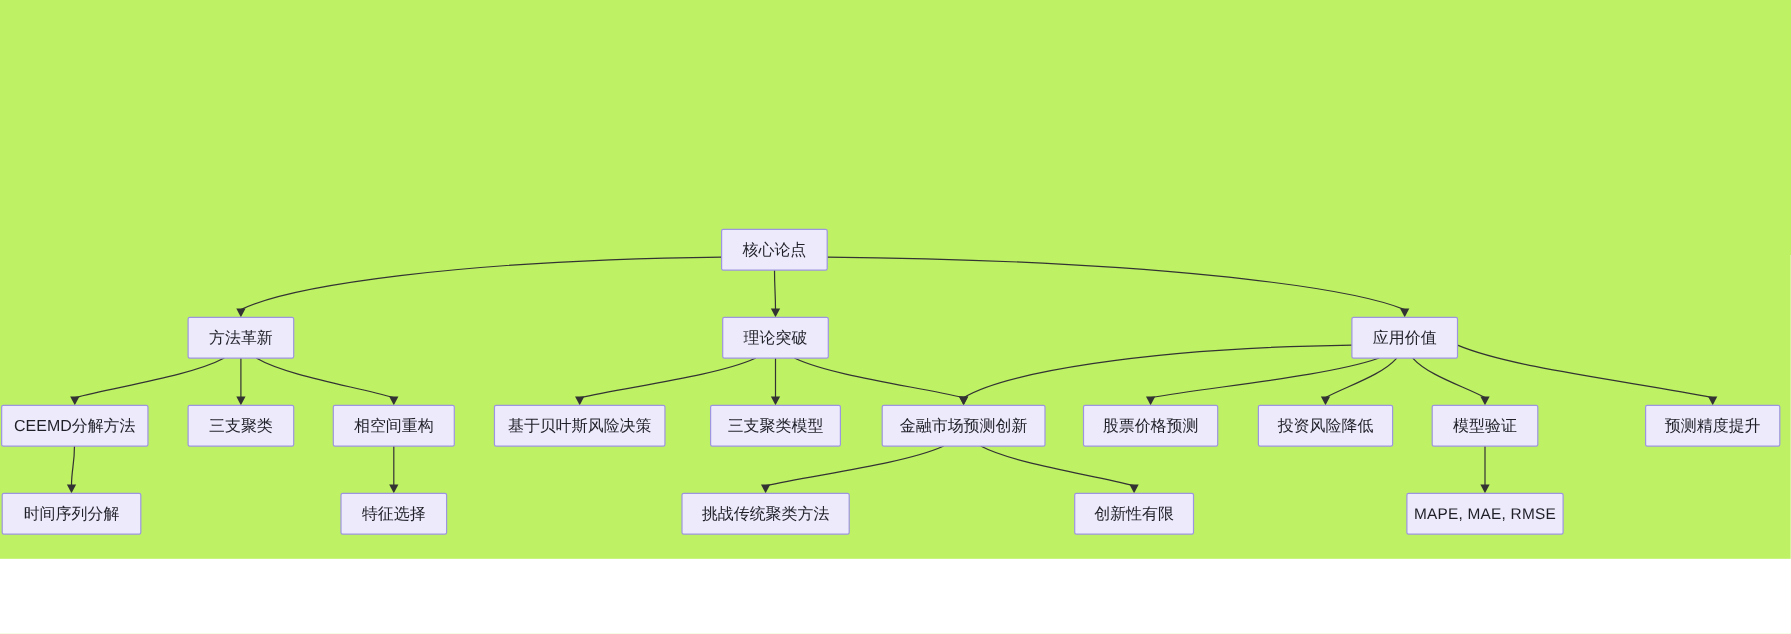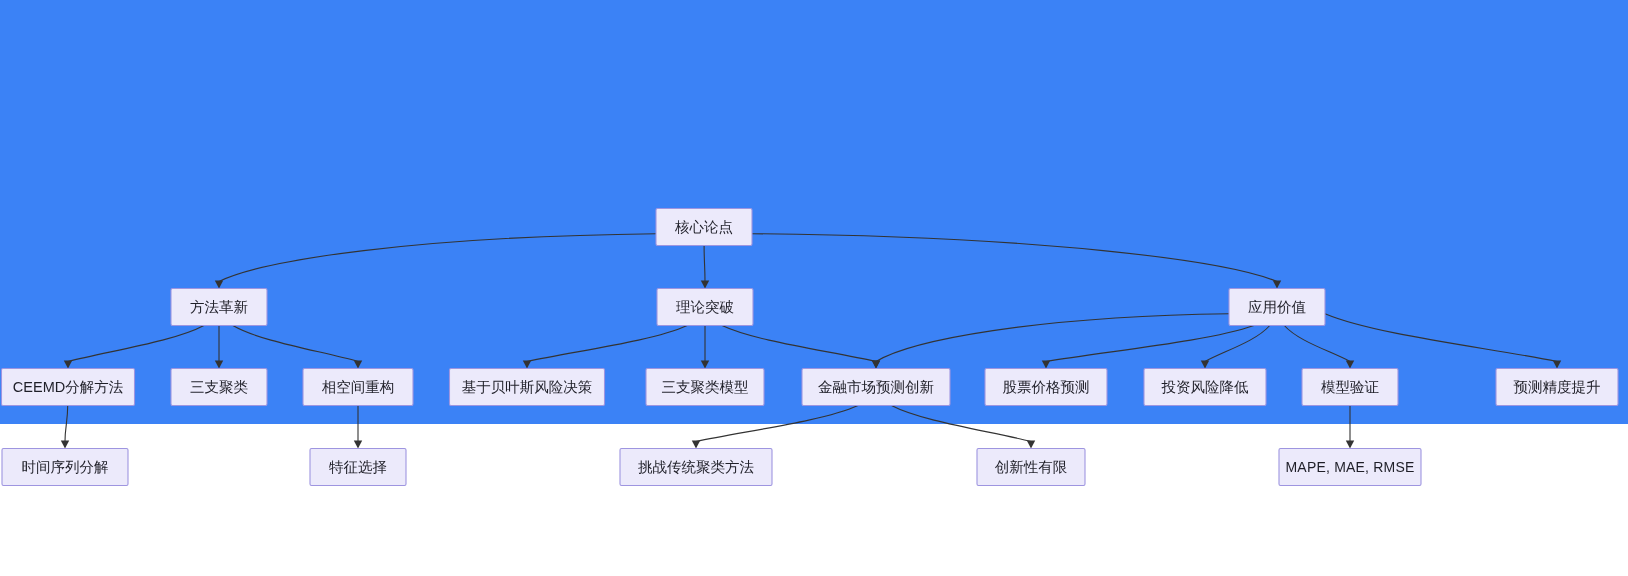--- a/index.html
+++ b/index.html
@@ -1,21 +1,21 @@
 <!DOCTYPE html>
 <html><head>
 <meta charset="utf-8">
 <style>
   html,body{margin:0;padding:0;background:#ffffff;}
   body{
     width:1628px;height:576px;
     font-family:"Liberation Sans","DejaVu Sans",sans-serif;
     overflow:hidden;
   }
-  #diagram-root{position:relative;width:1628px;height:424px;background:#3b82f6;}
+  #diagram-root{position:relative;width:1628px;height:508px;background:#bef264;}
   svg#flowchart{position:absolute;left:0;top:0;width:1628px;height:576px;display:block;}
   .edge-path{fill:none;stroke:#333333;stroke-width:1.1px;}
   .node-box{fill:#ECEAFB;stroke:#9E95E0;stroke-width:1.1px;}
   .node-label{
     font-family:"Liberation Sans","DejaVu Sans",sans-serif;
     font-size:14.5px;fill:#1f1f28;
     text-anchor:middle;dominant-baseline:middle;
     white-space:pre;
   }
   .node-label.latin{font-size:14px;letter-spacing:0.2px;}

